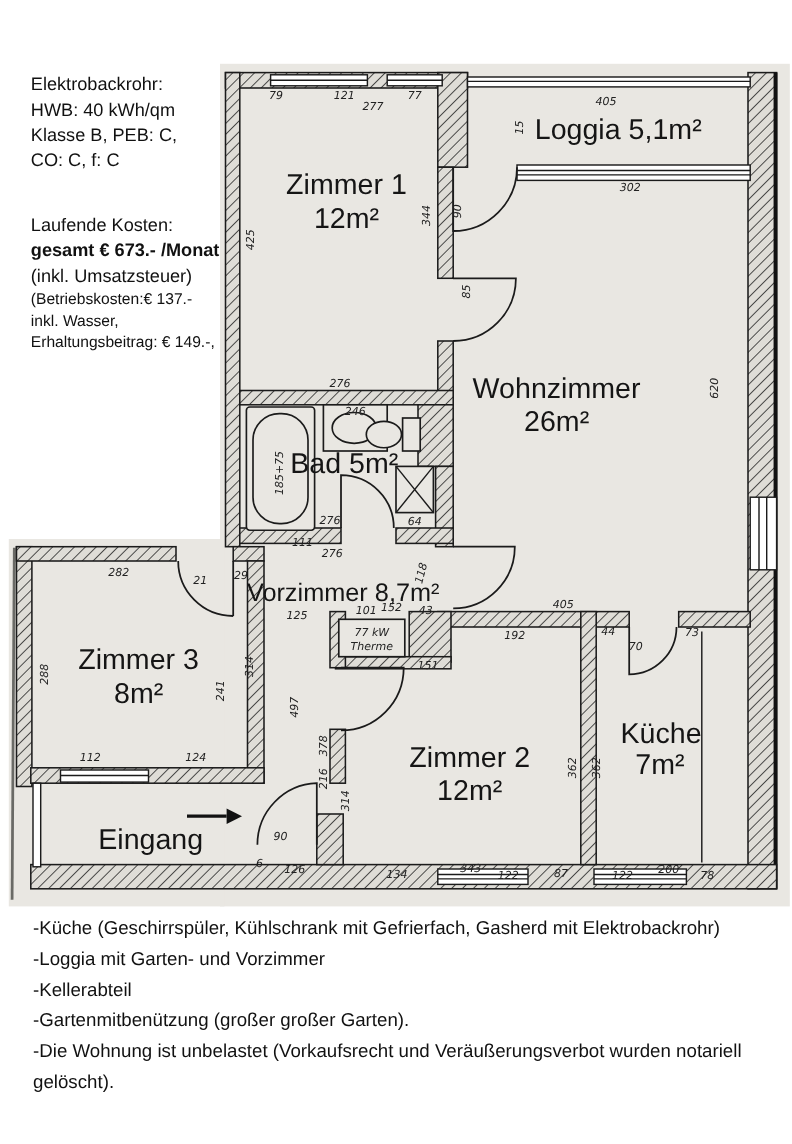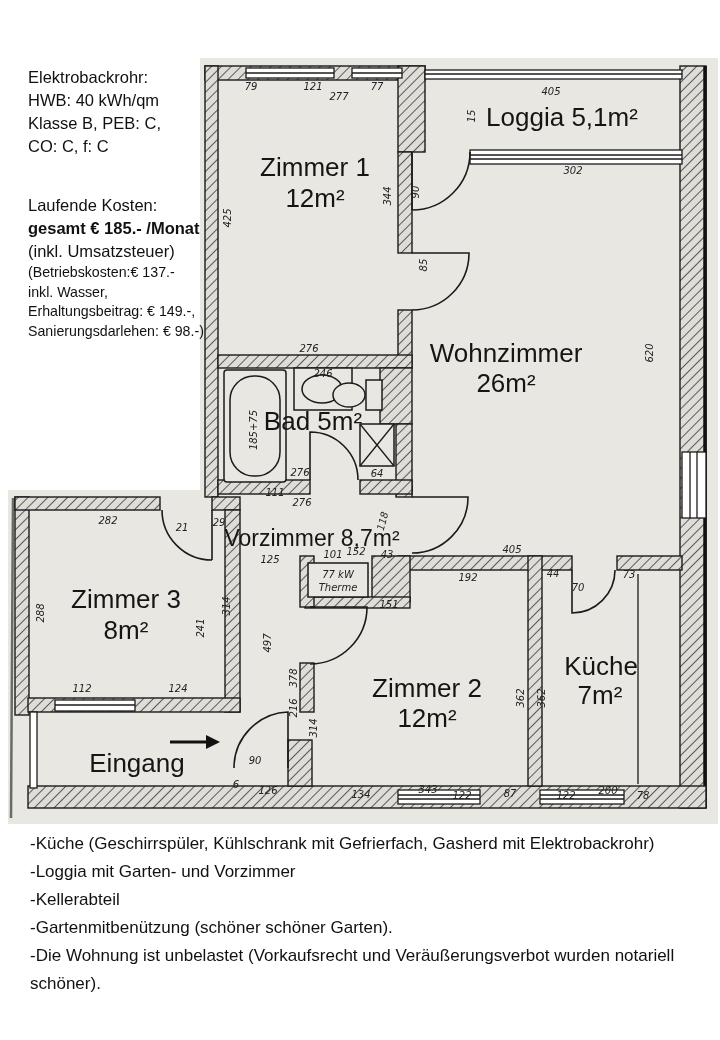--- a/index.html
+++ b/index.html
@@ -211,31 +211,30 @@
     </g>
   </svg>
 
   <div class="info-panel">
     <div class="e-line">Elektrobackrohr:</div>
     <div class="e-line">HWB: 40 kWh/qm</div>
     <div class="e-line">Klasse B, PEB: C,</div>
     <div class="e-line">CO: C, f: C</div>
     <div class="costs">
       <div class="c-title">Laufende Kosten:</div>
-      <div class="c-total">gesamt € 185.- /Monat</div>
+      <div class="c-total">gesamt € 673.- /Monat</div>
       <div class="c-vat">(inkl. Umsatzsteuer)</div>
       <div class="c-detail">(Betriebskosten:€ 137.-</div>
       <div class="c-detail">inkl. Wasser,</div>
       <div class="c-detail">Erhaltungsbeitrag: € 149.-,</div>
-      <div class="c-detail">Sanierungsdarlehen: € 98.-)</div>
     </div>
   </div>
 
   <div class="features">
     <div class="f-line">-Küche (Geschirrspüler, Kühlschrank mit Gefrierfach, Gasherd mit Elektrobackrohr)</div>
     <div class="f-line">-Loggia mit Garten- und Vorzimmer</div>
     <div class="f-line">-Kellerabteil</div>
-    <div class="f-line">-Gartenmitbenützung (schöner schöner Garten).</div>
+    <div class="f-line">-Gartenmitbenützung (großer großer Garten).</div>
     <div class="f-line">-Die Wohnung ist unbelastet (Vorkaufsrecht und Veräußerungsverbot wurden notariell</div>
-    <div class="f-line">schöner).</div>
+    <div class="f-line">gelöscht).</div>
   </div>
 
 </div>
 
 </body></html>

